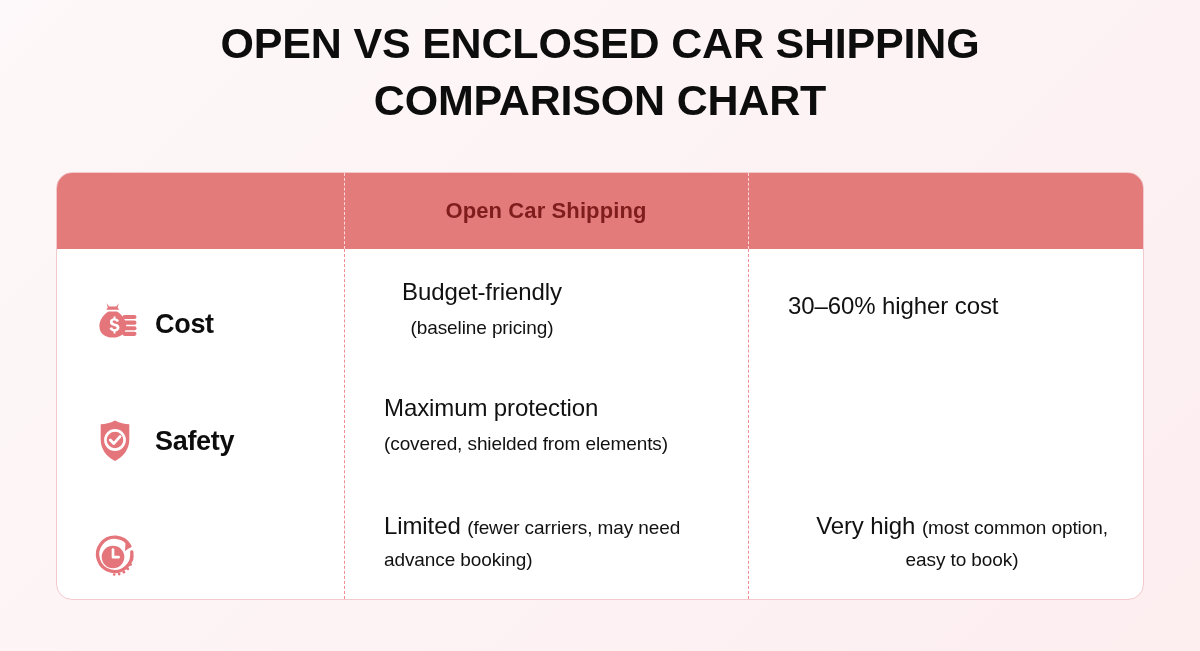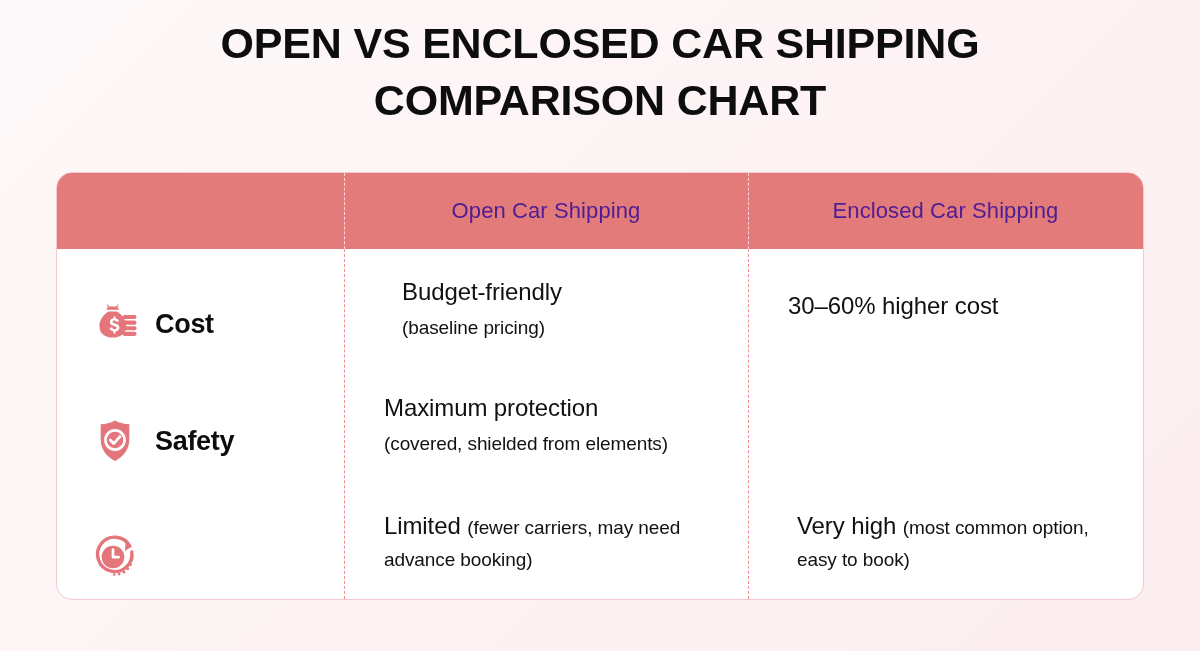--- a/index.html
+++ b/index.html
@@ -61,23 +61,23 @@
   .head-row {
     display: flex;
     height: 76px;
     background: #e47b7b;
     flex: 0 0 76px;
   }
   .head-cell {
     display: flex;
     align-items: center;
     justify-content: center;
-    color: #4c1d95;
+    color: #7f1d1d;
     font-size: 22px;
-    font-weight: normal;
+    font-weight: bold;
     letter-spacing: 0.1px;
   }
   .col-a { flex: 0 0 287px; }
   .col-b { flex: 0 0 404px; }
   .col-c { flex: 1 1 auto; }
 
   
   .body-rows {
     flex: 1 1 auto;
     display: flex;
@@ -109,21 +109,21 @@
     white-space: nowrap;
   }
   .icon {
     flex: 0 0 auto;
     width: 52px;
     height: 52px;
     display: block;
   }
 
   
-  .val-open { flex: 0 0 404px; padding-left: 58px; padding-right: 16px; }
+  .val-open { flex: 0 0 404px; padding-left: 58px; padding-right: 16px; text-align: center; }
   .val-enc  { flex: 1 1 auto; padding-left: 40px; padding-right: 28px; }
 
   .val-text {
     color: #111111;
     line-height: 1.55;
   }
   .val-main {
     font-size: 24px;
     letter-spacing: -0.1px;
   }
@@ -162,21 +162,20 @@
     <span class="title-line">OPEN VS ENCLOSED CAR SHIPPING</span>
     <span class="title-line">COMPARISON CHART</span>
   </div>
 
   <div class="card">
     <div class="table">
 
       <div class="head-row">
         <div class="head-cell col-a"></div>
         <div class="head-cell col-b">Open Car Shipping</div>
-        <div class="head-cell col-c">Enclosed Car Shipping</div>
       </div>
 
       <div class="body-rows">
 
         <div class="row">
           <div class="cell feature">
             <span class="icon">
               <svg viewBox="0 0 52 52" width="52" height="52" aria-hidden="true">
                 <path d="M17.5 5.2 l2.6 3.4 h7.2 l2.6-3.4 -1.3 4.4 1.6 2.1 h-12.9 l1.5-2.1 z" fill="#e4757b"></path>
                 <path d="M19.5 13.4 h8.5 c5.2 3.3 9.2 8.4 9.2 14.6 0 7.3-5.3 11.6-13.4 11.6 -8.1 0-13.4-4.3-13.4-11.6 0-6.2 3.9-11.3 9.1-14.6 z" fill="#e4757b"></path>

